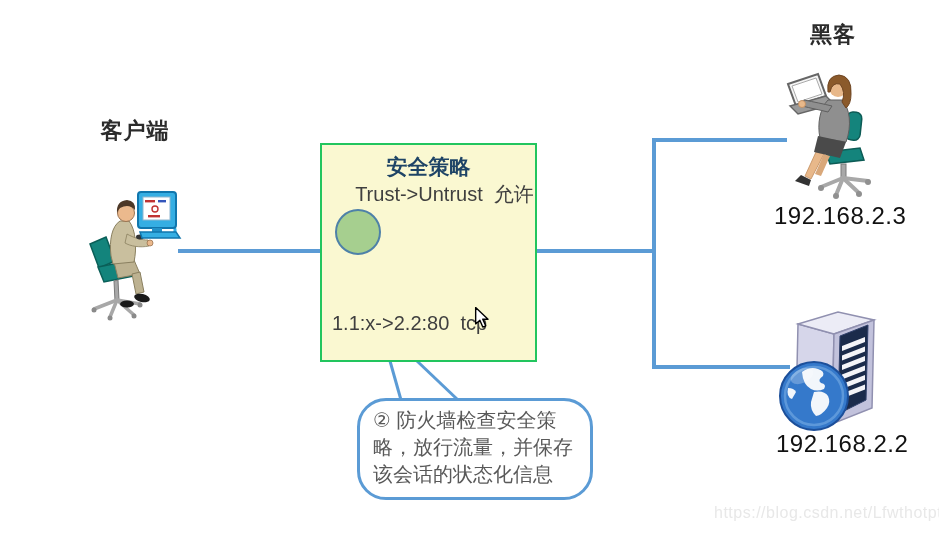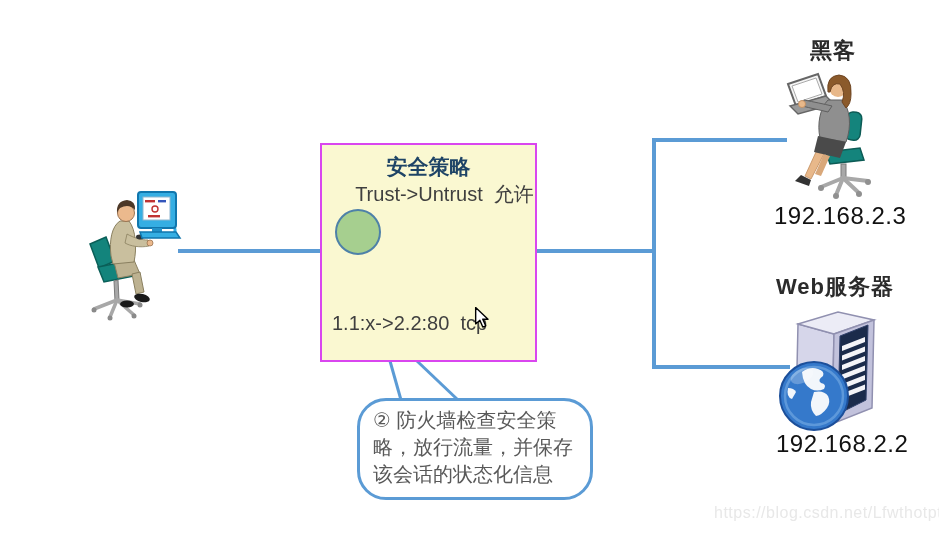--- a/index.html
+++ b/index.html
@@ -5,21 +5,21 @@
   html,body{margin:0;padding:0;background:#fff;}
   .canvas{
     position:relative;width:939px;height:536px;background:#ffffff;overflow:hidden;
     font-family:"Liberation Sans","DejaVu Sans",sans-serif;color:#1a1a1a;
   }
   .abs{position:absolute;}
   .node-title{font-weight:700;font-size:22px;color:#2b2b2b;text-align:center;letter-spacing:1px;}
   .ip-label{font-size:24px;color:#111;text-align:center;letter-spacing:0.5px;}
   .fw-box{
     left:320px;top:143px;width:217px;height:219px;
-    background:#FAF8D1;border:2px solid #d946ef;box-sizing:border-box;
+    background:#FAF8D1;border:2px solid #22c55e;box-sizing:border-box;
   }
   .fw-title{left:0;width:100%;text-align:center;font-weight:700;font-size:21px;color:#1E4466;white-space:pre;}
   .fw-text{left:16px;width:100%;text-align:center;font-size:20px;color:#3F3F3F;white-space:pre;}
   .fw-entry{left:10px;text-align:left;font-size:20px;color:#3F3F3F;white-space:pre;}
   .session-dot{
     left:13px;top:64px;width:46px;height:46px;border-radius:50%;
     background:#A6CF8F;border:2px solid #4E81A8;box-sizing:border-box;
   }
   .callout-bubble{
     left:357px;top:398px;width:236px;box-sizing:border-box;
@@ -40,20 +40,21 @@
 
   <svg class="abs" style="left:0;top:0;" width="939" height="536" viewBox="0 0 939 536">
     <line x1="178" y1="251" x2="321" y2="251" stroke-width="4" stroke="#5B9BD5"></line>
     <line x1="536" y1="251" x2="656" y2="251" stroke-width="4" stroke="#5B9BD5"></line>
     <path d="M787,140 L654,140 L654,367 L790,367" fill="none" stroke-width="4" stroke="#5B9BD5"></path>
     <polygon points="389,360 417,360 458,400 399,400" fill="#ffffff"></polygon>
     <line x1="390" y1="361" x2="401" y2="400" stroke-width="3" stroke="#5B9BD5"></line>
     <line x1="417" y1="361" x2="458" y2="400" stroke-width="3" stroke="#5B9BD5"></line>
   </svg>
 
+  <div class="abs node-title" style="left:80px;top:116px;width:110px;">客户端</div>
 
   <svg class="abs" style="left:82px;top:188px;" width="100" height="134" viewBox="0 0 100 134">
     <path d="M8,56 L24,49 L33,73 L17,80 Z" fill="#13847C" stroke="#0A5F58" stroke-width="1.5"></path>
     <path d="M16,79 L46,73 L52,88 L22,94 Z" fill="#13847C" stroke="#0A5F58" stroke-width="1.5"></path>
     <path d="M32,93 L36,92 L37,112 L33,113 Z" fill="#A8A8A8" stroke="#7A7A7A" stroke-width="1"></path>
     <g stroke="#A8A8A8" stroke-width="3.5" stroke-linecap="round">
       <line x1="35" y1="112" x2="12" y2="121"></line>
         <line x1="35" y1="112" x2="28" y2="129"></line>
       <line x1="35" y1="112" x2="52" y2="127"></line>
         <line x1="35" y1="112" x2="58" y2="116"></line>
@@ -93,21 +94,21 @@
   </div>
 
   <svg class="abs" style="left:474px;top:307px;" width="15" height="21" viewBox="0 0 12 18">
     <path d="M1,0.5 L1,14.5 L4.6,11.4 L7.1,17.2 L9.6,16.1 L7.1,10.5 L11.6,10.5 Z" fill="#ffffff" stroke="#000000" stroke-width="1.2" stroke-linejoin="round"></path>
   </svg>
 
   <div class="abs callout-bubble">
     <span>② 防火墙检查安全策略，放行流量，并保存该会话的状态化信息</span>
   </div>
 
-  <div class="abs node-title" style="left:776px;top:36px;width:114px;">黑客</div>
+  <div class="abs node-title" style="left:776px;top:20px;width:114px;">黑客</div>
 
   <svg class="abs" style="left:782px;top:68px;" width="104" height="132" viewBox="0 0 104 132">
     <rect x="64" y="44" width="15" height="28" rx="6" fill="#14847C" stroke="#0C5B55" stroke-width="1.5" transform="rotate(6 71 58)"></rect>
     <path d="M44,84 L78,80 L82,92 L48,96 Z" fill="#14847C" stroke="#0C5B55" stroke-width="1.5"></path>
     <rect x="59" y="96" width="5" height="15" fill="#A8A8A8" stroke="#7A7A7A" stroke-width="1"></rect>
     <g stroke="#A8A8A8" stroke-width="4" stroke-linecap="round">
       <line x1="61" y1="110" x2="39" y2="119"></line>
         <line x1="61" y1="110" x2="54" y2="127"></line>
       <line x1="61" y1="110" x2="77" y2="125"></line>
         <line x1="61" y1="110" x2="86" y2="113"></line>
@@ -125,21 +126,20 @@
     <path d="M46,32 C38,40 35,56 38,70 L64,74 C70,58 68,40 60,32 Z" fill="#8F8F8F" stroke="#5F5F5F" stroke-width="1"></path>
     <path d="M46,44 C38,42 28,40 20,38 L22,32 C32,34 42,36 50,38 Z" fill="#8F8F8F" stroke="#5F5F5F" stroke-width="1"></path>
     <circle cx="20" cy="36" r="3.5" fill="#E8B88A" stroke="#C28B5B" stroke-width="0.8"></circle>
     <polygon points="36,68 64,74 58,90 32,84" fill="#4A4A4A"></polygon>
     <circle cx="56" cy="20" r="9" fill="#E8B88A"></circle>
     <path d="M46,24 Q44,8 57,7 Q70,8 69,26 Q69,36 64,40 L60,34 Q64,24 58,16 Q50,14 48,24 Z" fill="#8B5A2B" stroke="#6E4522" stroke-width="1"></path>
   </svg>
 
   <div class="abs ip-label" style="left:774px;top:202px;width:122px;">192.168.2.3</div>
 
-  <div class="abs node-title" style="left:753px;top:272px;width:164px;">Web服务器</div>
 
   <svg class="abs" style="left:778px;top:304px;" width="118" height="128" viewBox="0 0 118 128">
     <polygon points="20,20 56,30 54,120 18,108" fill="#D6D6EA" stroke="#9090B0" stroke-width="1.5"></polygon>
     <polygon points="20,20 60,8 96,16 56,30" fill="#ECECF6" stroke="#9090B0" stroke-width="1.5"></polygon>
     <polygon points="56,30 96,16 94,104 54,120" fill="#C2C2DC" stroke="#9090B0" stroke-width="1.5"></polygon>
     <polygon points="62,32 90,21 88,96 60,110" fill="#1B2B4B" stroke="#30406A" stroke-width="1"></polygon>
     <polygon points="64,42 87,33 87,38 64,47" fill="#F4F4F8"></polygon>
     <polygon points="64,51.5 87,42.5 87,47.5 64,56.5" fill="#F4F4F8"></polygon>
     <polygon points="64,61 87,52 87,57 64,66" fill="#F4F4F8"></polygon>
     <polygon points="64,70.5 87,61.5 87,66.5 64,75.5" fill="#F4F4F8"></polygon>

